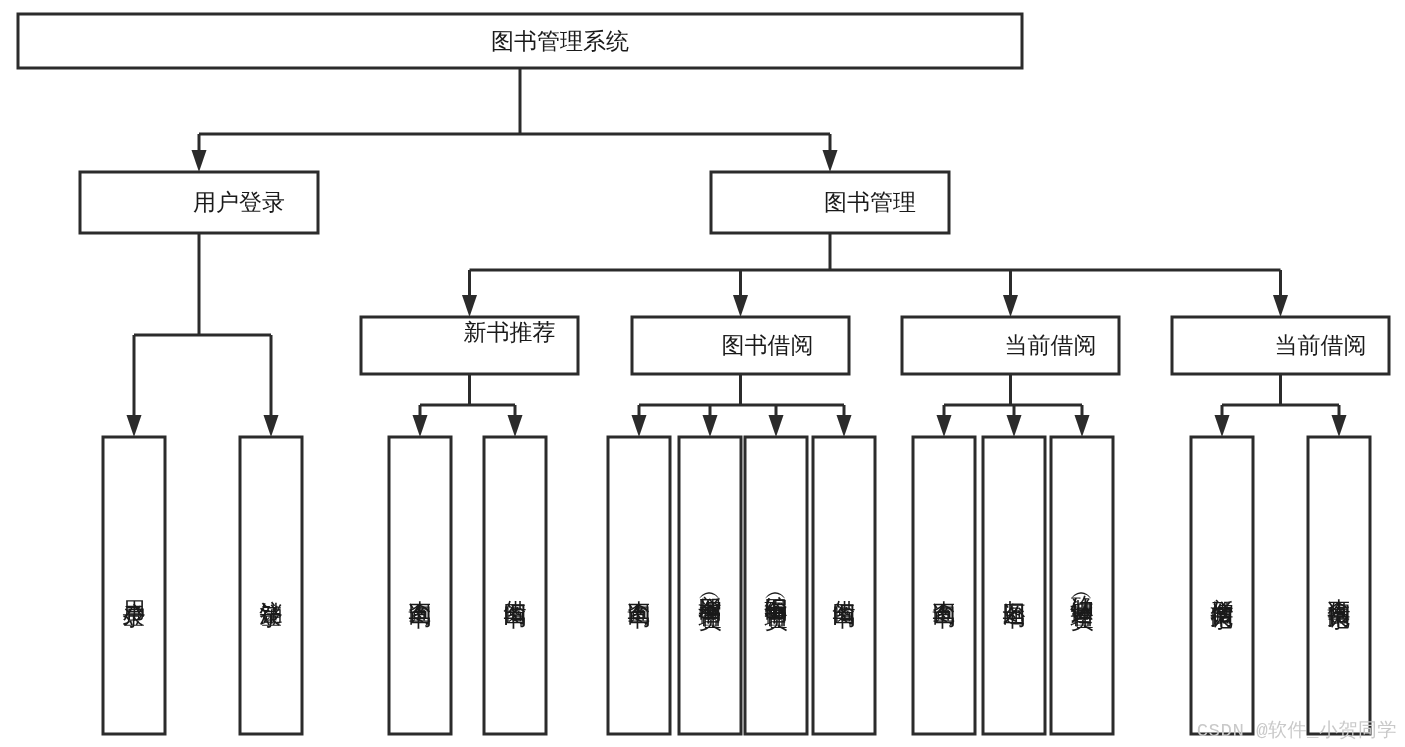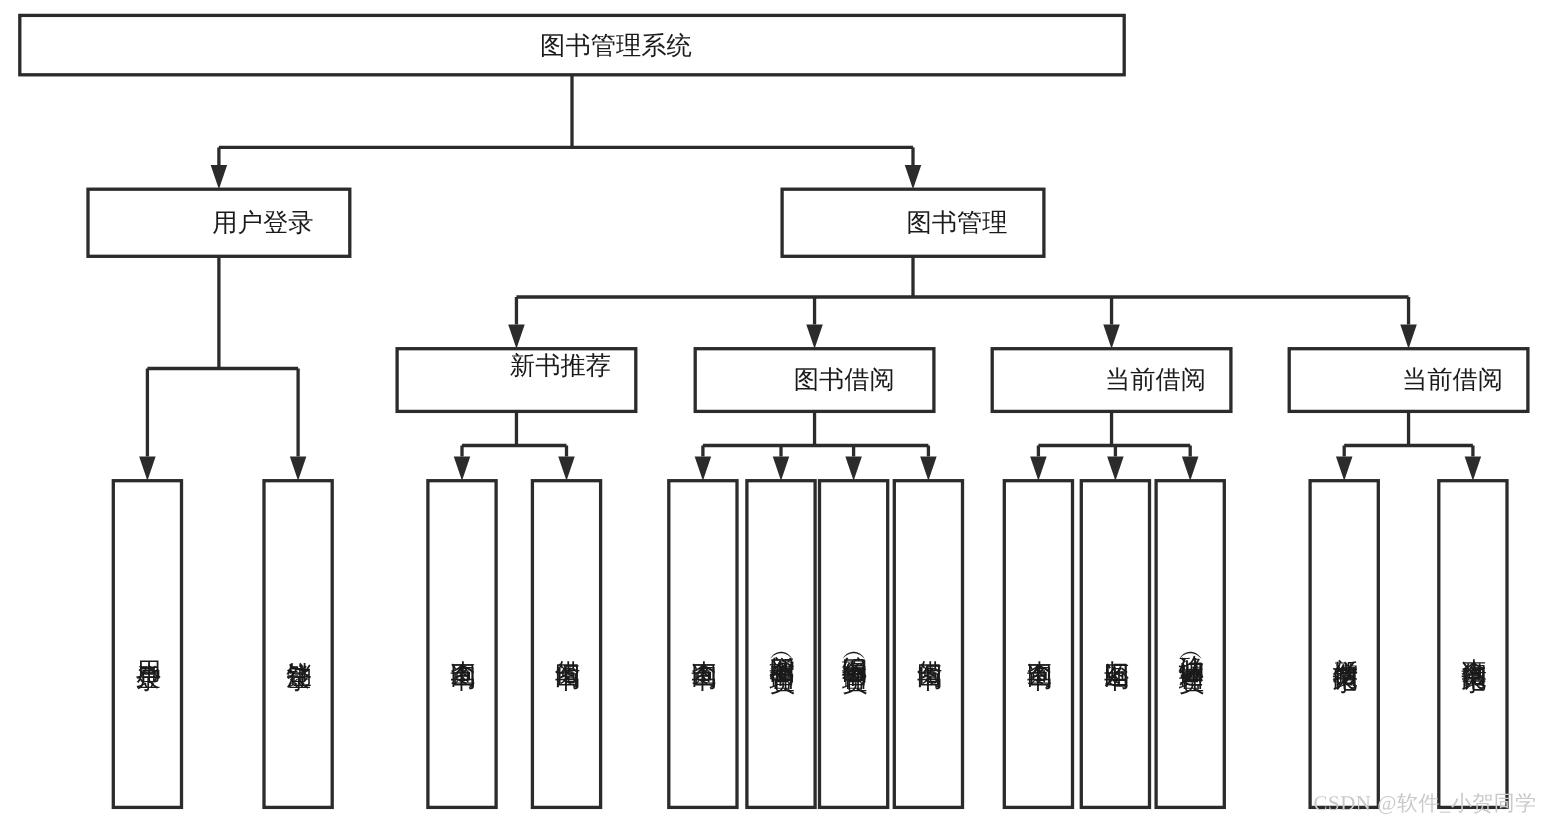--- a/index.html
+++ b/index.html
@@ -36,21 +36,21 @@
     font-family:"DejaVu Sans","Liberation Sans",sans-serif;
     font-size:23px;
     color:#1a1a1a;
     white-space:nowrap;
     pointer-events:none;
     padding-left:40px;
   }
   #watermark{
     position:absolute;
     right:8px;bottom:4px;
-    font-family:Liberation Serif, serif;
+    font-family:Liberation Mono, monospace;
     font-size:19px;
     color:#c9c9c9;
     letter-spacing:0.5px;
     white-space:nowrap;
     user-select:none;
   }
 </style>
 </head>
 <body>
 

